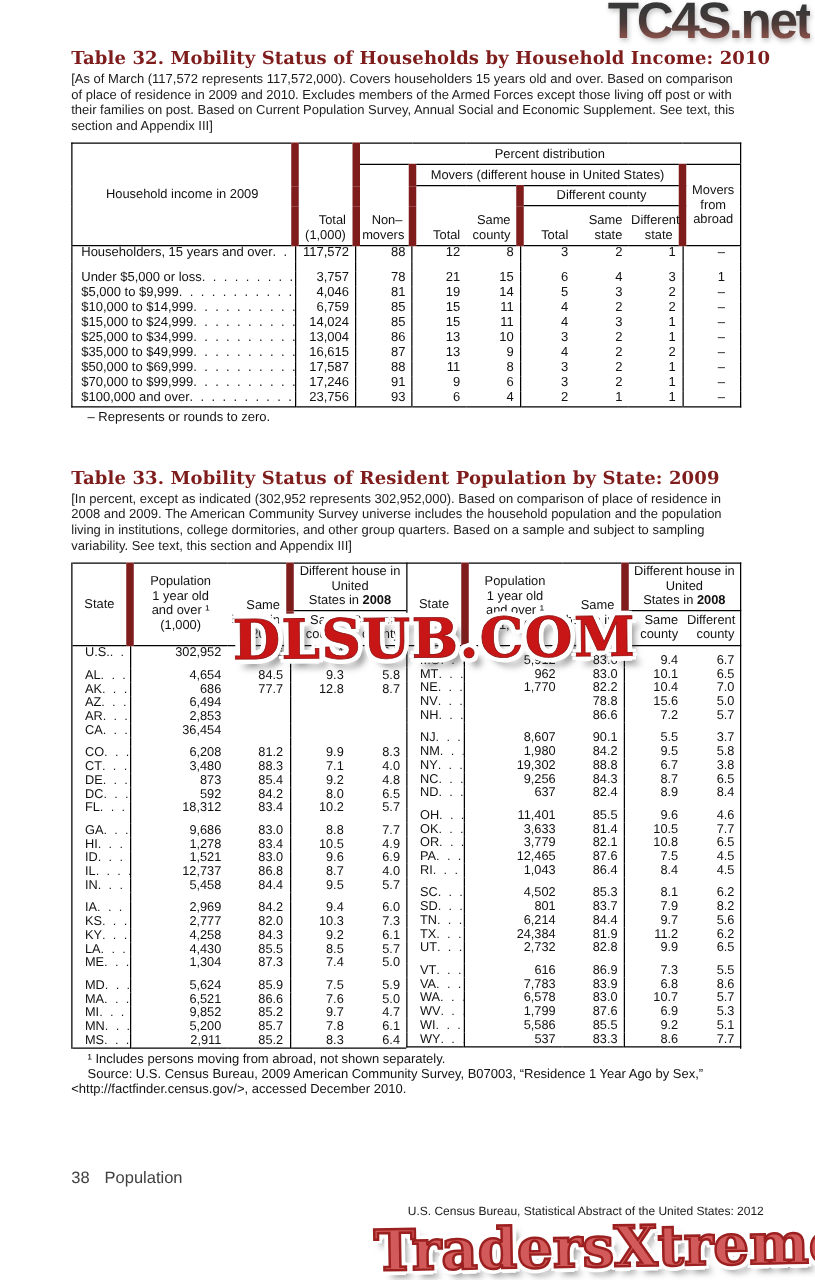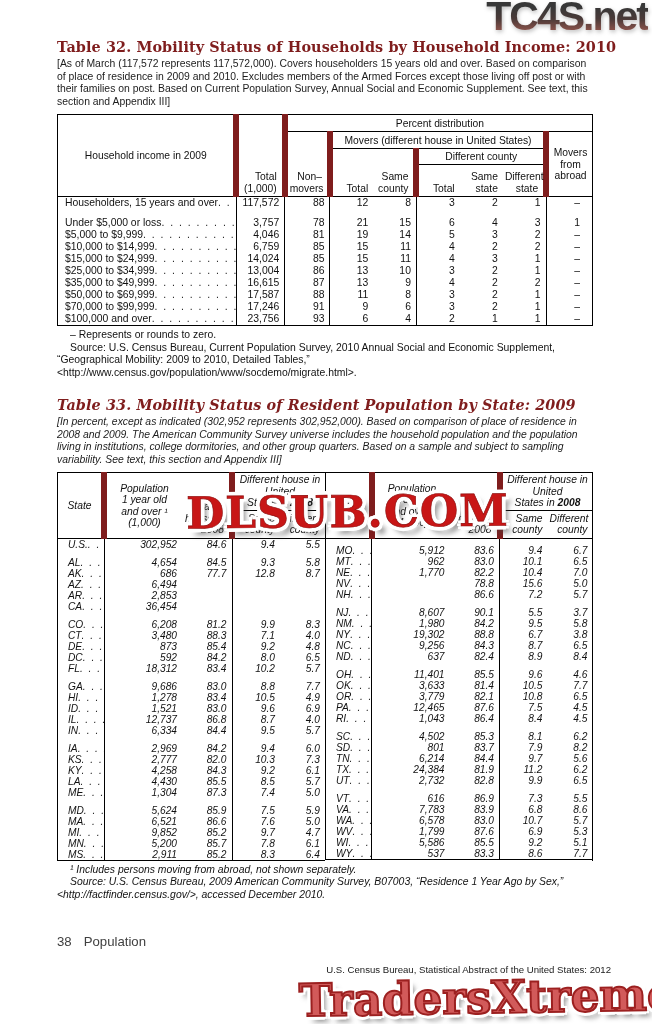--- a/index.html
+++ b/index.html
@@ -63,21 +63,21 @@
   .leader{display:flex;align-items:baseline;overflow:hidden;}
   .lab{white-space:nowrap;}
   .dots{flex:1;overflow:hidden;white-space:nowrap;letter-spacing:1.5px;color:#1a1a1a;}
   #t32 .leader{padding-left:7px;}
   .t33 .leader{padding-left:10px;}
 
   
   .fn{font-size:10.4px;line-height:12.4px;margin:3px 0 0 0;}
   .fn p{margin:0;text-indent:13px;}
 
-  .t33block{margin-top:17px;font-style:italic;}
+  .t33block{margin-top:32px;}
 
   
   .page-footer{position:absolute;left:57px;top:934px;font-size:13.2px;color:#404040;}
   .page-footer .sec{margin-left:12px;}
   .census-line{position:absolute;right:41px;top:964px;font-size:9.6px;color:#1a1a1a;white-space:nowrap;}
 
   
   .wm{position:absolute;font-weight:bold;white-space:nowrap;pointer-events:none;}
   .wm-top{
     top:-7px;right:4px;font-size:41px;letter-spacing:-2px;
@@ -326,21 +326,20 @@
           <td class="num">2</td>
           <td class="num">1</td>
           <td class="num">1</td>
           <td class="num">–</td>
         </tr>
       </tbody>
   </table>
 
   <div class="fn">
     <p>– Represents or rounds to zero.</p>
-    <p>Source: U.S. Census Bureau, Current Population Survey, 2010 Annual Social and Economic Supplement, “Geographical Mobility: 2009 to 2010, Detailed Tables,” &lt;http://www.census.gov/population/www/socdemo/migrate.html&gt;.</p>
   </div>
 
   <div class="t33block">
     <h1 class="tbl-title">Table 33. Mobility Status of Resident Population by State: 2009</h1>
     <p class="tbl-note">[In percent, except as indicated (302,952 represents 302,952,000). Based on comparison of place of residence in 2008 and 2009. The American Community Survey universe includes the household population and the population living in institutions, college dormitories, and other group quarters. Based on a sample and subject to sampling variability. See text, this section and Appendix III]</p>
 
     <div class="t33wrap">
 
       <div class="panel">
         <table class="t33">
@@ -573,21 +572,21 @@
                 <td class="num">8.7</td>
                 <td class="num">4.0</td>
               </tr>
               <tr>
                 <td>
                   <div class="leader">
                     <span class="lab">IN</span>
                     <span class="dots"> . . . . . . . . . . . . . . . . . . . . . . . . . . . . . . . . . . . . . . . . . . . . . . . . . . . . . . . . . . . . . . . . . . . . . . . . . . . . . . . . </span>
                   </div>
                 </td>
-                <td class="num">6,334</td>
+                <td class="num">5,458</td>
                 <td class="num">84.4</td>
                 <td class="num">9.5</td>
                 <td class="num">5.7</td>
               </tr>
               <tr class="gap">
                 <td></td>
                 <td></td>
                 <td></td>
                 <td></td>
                 <td></td>

